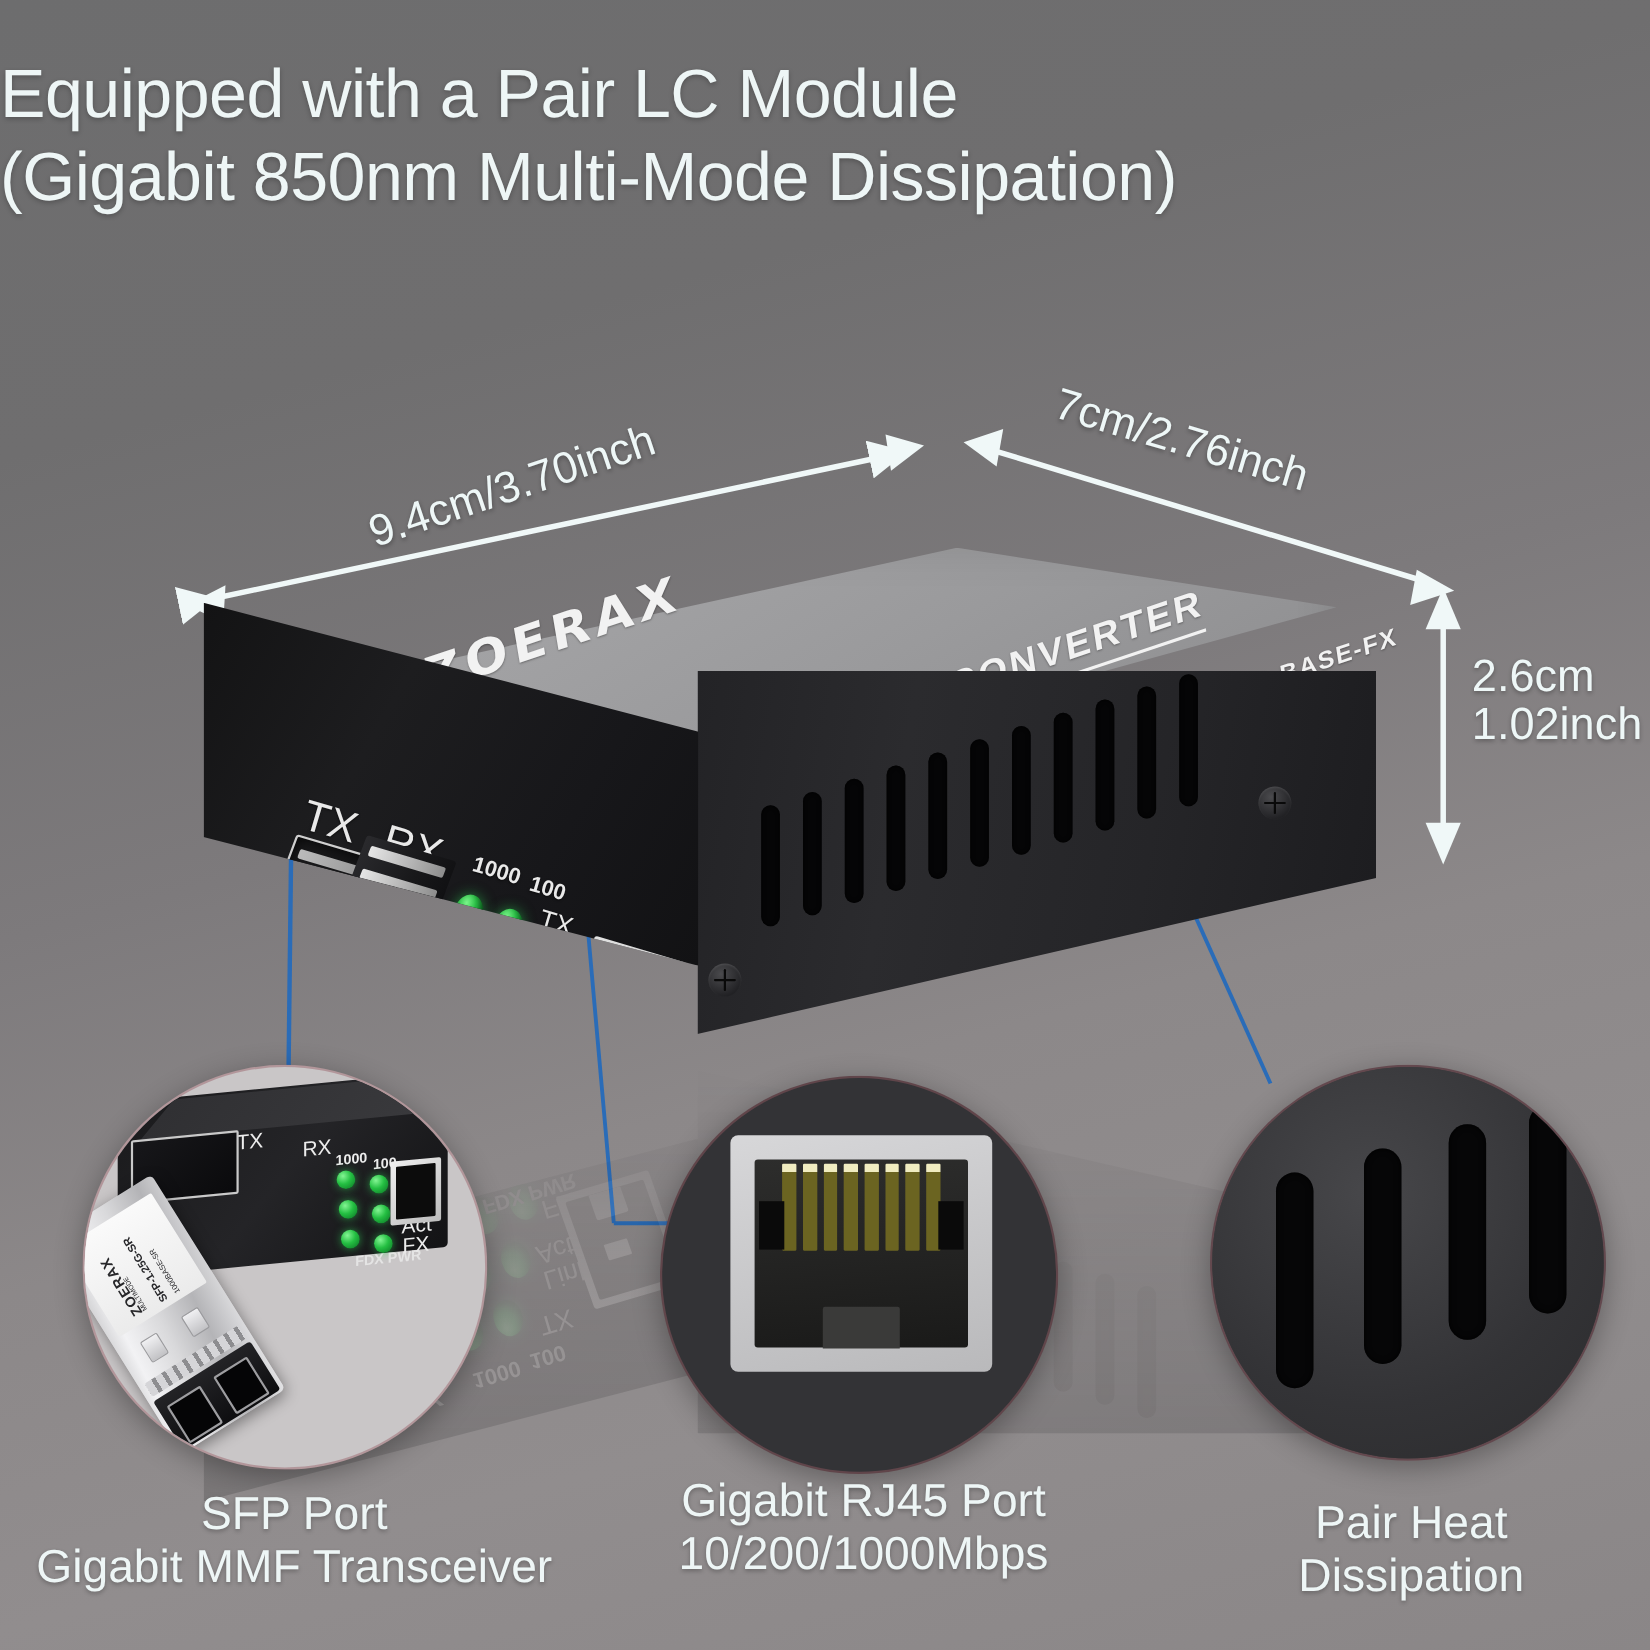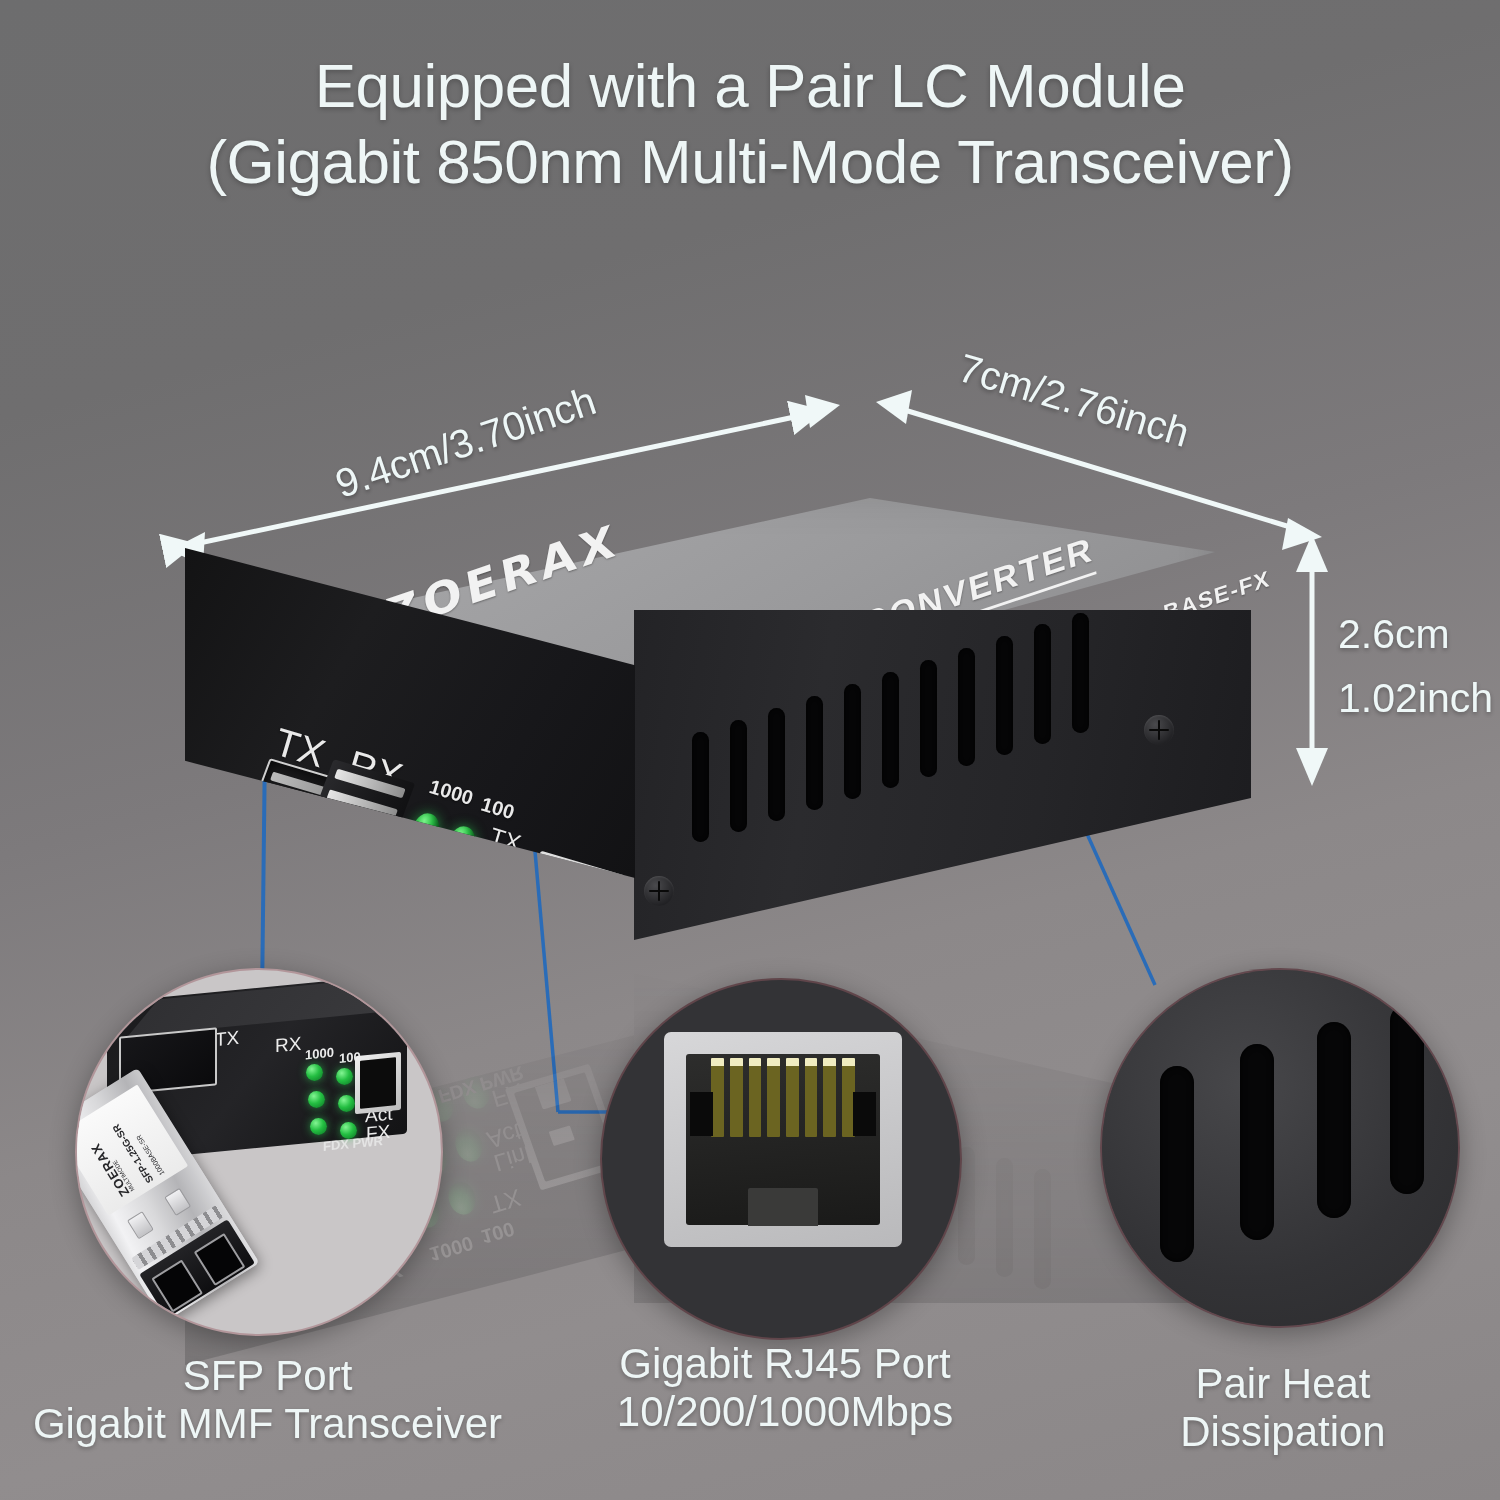--- a/index.html
+++ b/index.html
@@ -7,34 +7,34 @@
   body {
     font-family: "Liberation Sans", sans-serif;
     background: linear-gradient(165deg,#6d6d6e 0%, #6f6e6f 22%, #7d7a7c 45%, #8c8889 62%, #918d8e 78%, #8a8687 100%);
     position:relative;
   }
   #stage { position:absolute; inset:0; }
 
   
   .headline {
     position:absolute; left:0; right:0; top:48px;
-    text-align:center; color:#eef6f6;
+    text-align:left; color:#eef6f6;
     font-size:62px; line-height:1.22; font-weight:400;
     letter-spacing:-0.5px;
     text-shadow:0 2px 5px rgba(0,0,0,.25);
   }
   .headline .l2 { display:block; }
 
   
   .dim-label { position:absolute; color:#eef7f7; font-size:40px; font-weight:400; white-space:nowrap;
                text-shadow:0 2px 4px rgba(0,0,0,.3); }
   #dim-w-label { left:330px; top:420px; transform:rotate(-18.5deg); }
   #dim-d-label { left:955px; top:378px; transform:rotate(16.5deg); }
   #dim-h-label { left:1338px; top:592px; line-height:1.08; font-size:41px; }
-  #dim-h-label span { display:block;margin-top:20px; }
+  #dim-h-label span { display:block; }
 
   svg.overlay { position:absolute; inset:0; width:1500px; height:1500px; pointer-events:none; }
 
   
   #device { position:absolute; left:150px; top:420px; width:1180px; height:560px; }
 
   .top-face {
     position:absolute; left:35px; top:78px; width:1030px; height:240px;
     background:linear-gradient(150deg,#8e8e90 0%, #a2a2a4 28%, #9a9a9c 55%, #8a8a8c 100%);
     clip-path: polygon(0% 62.5%, 66.5% 0%, 100% 22.5%, 34.5% 100%);
@@ -226,21 +226,21 @@
   #cap-rj45 { left:560px; top:1340px; width:450px; }
   #cap-heat { left:1098px; top:1360px; width:370px; }
 </style>
 </head>
 <body>
 
 <div id="stage">
 
   <div class="headline">
     <span class="l1">Equipped with a Pair LC Module</span>
-    <span class="l2">(Gigabit 850nm Multi-Mode Transceiver)</span>
+    <span class="l2">(Gigabit 850nm Multi-Mode Dissipation)</span>
   </div>
 
   <svg class="overlay" viewBox="0 0 1500 1500">
     <defs>
       <marker id="ah" markerWidth="7" markerHeight="7" refX="5.6" refY="3.5" orient="auto">
         <path d="M0,0 L7,3.5 L0,7 z" fill="#f0f8f8"></path>
       </marker>
       <marker id="ah2" markerWidth="7" markerHeight="7" refX="5.6" refY="3.5" orient="auto">
         <path d="M0,0 L7,3.5 L0,7 z" fill="#f0f8f8"></path>
       </marker>

